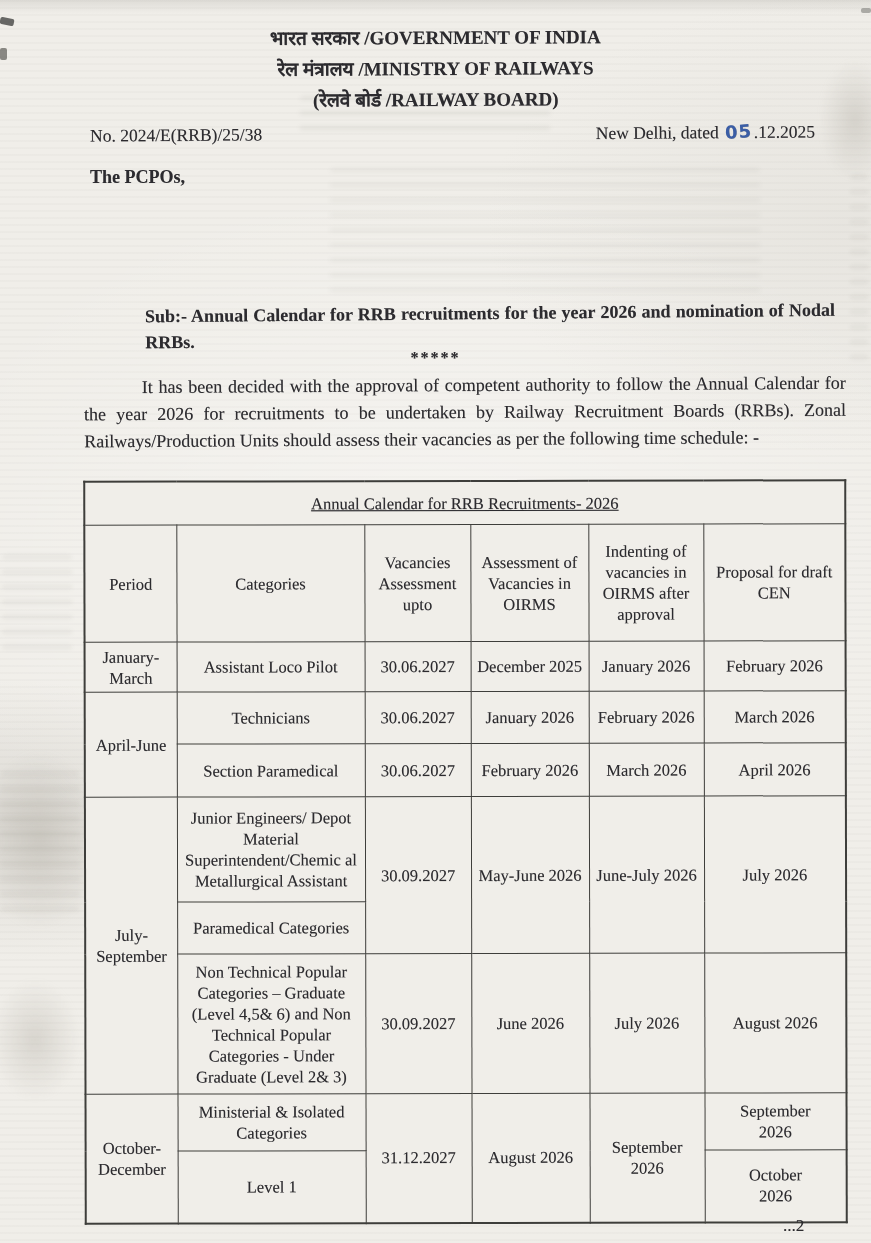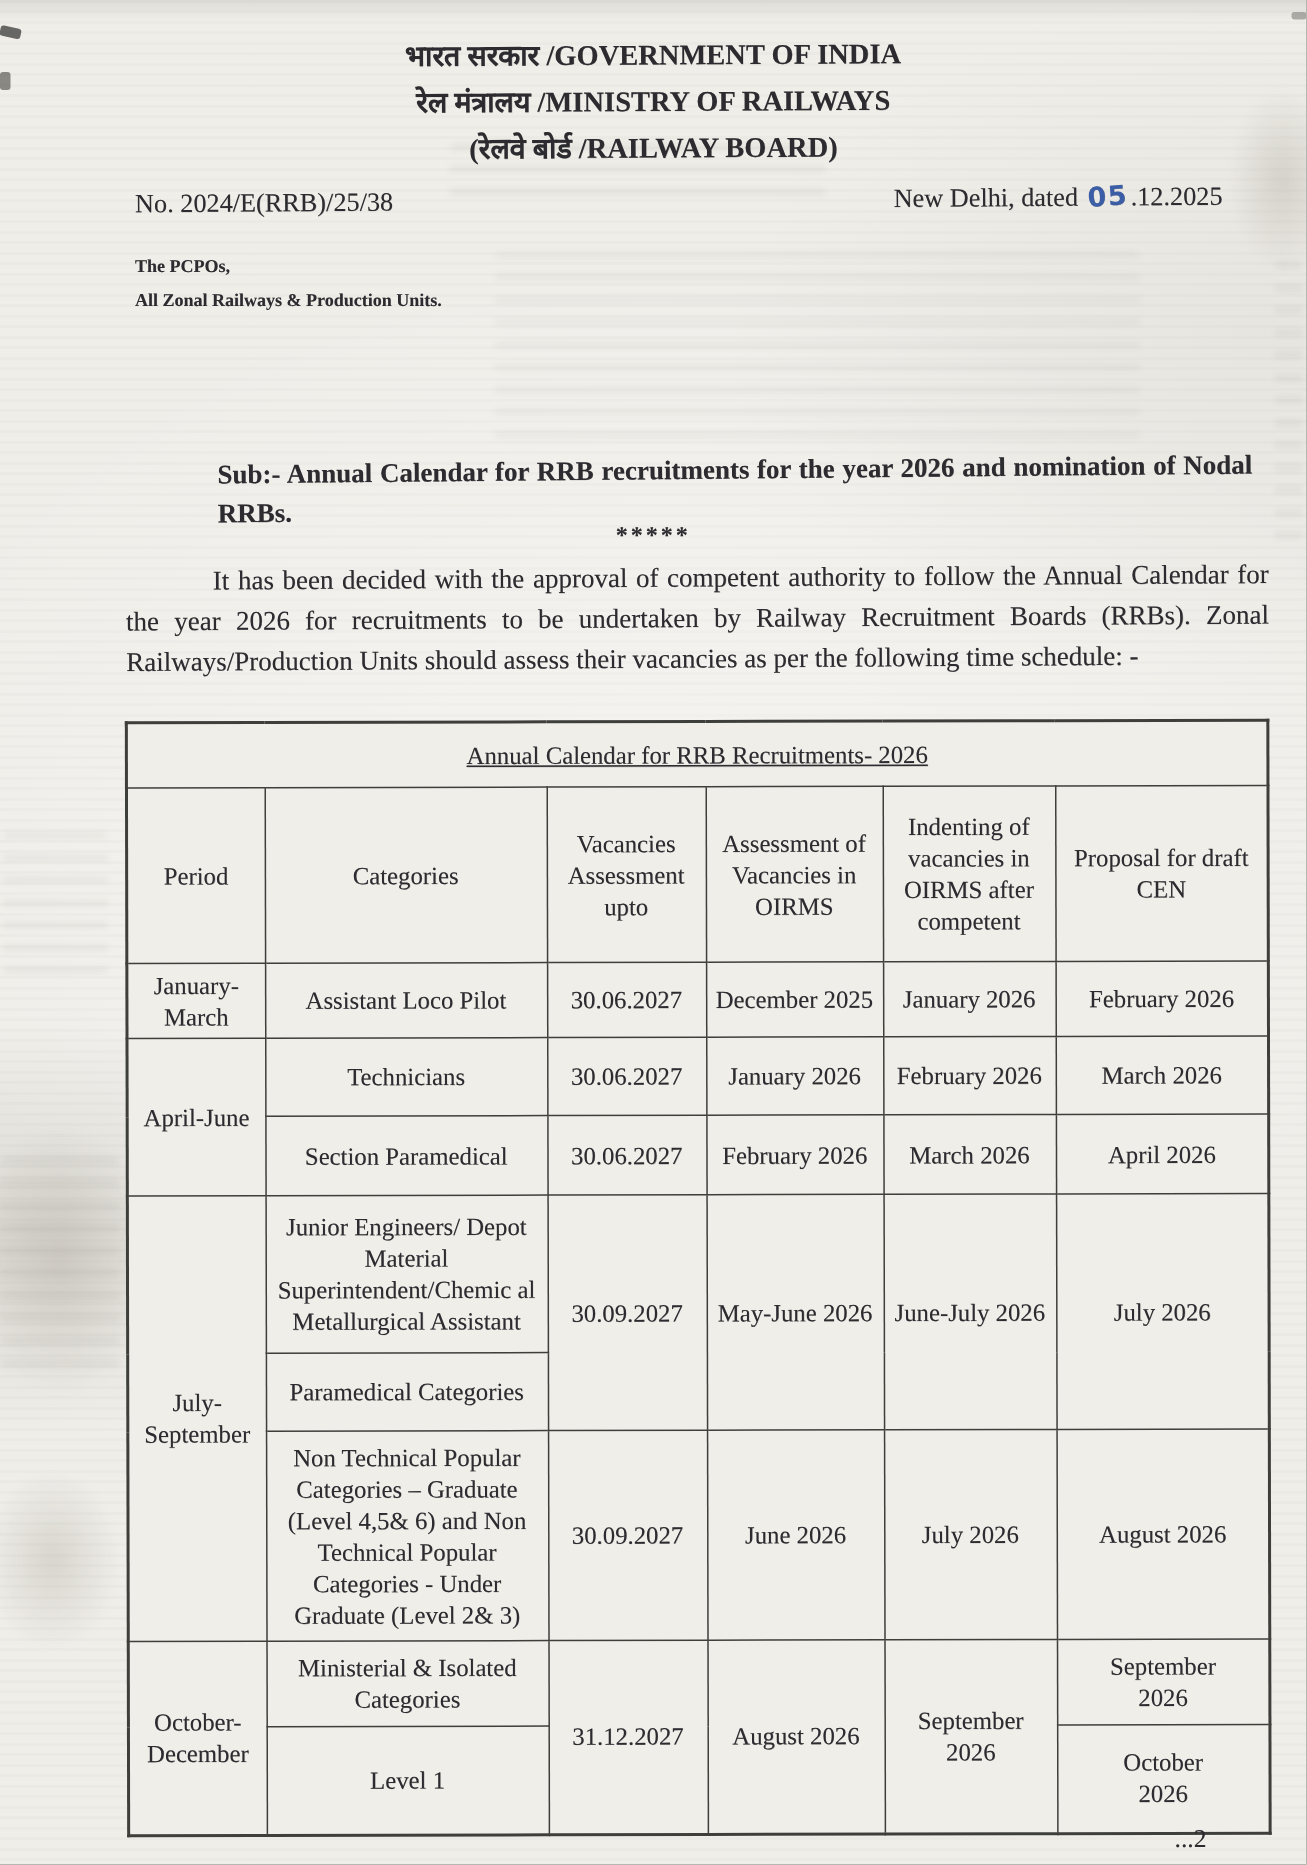--- a/index.html
+++ b/index.html
@@ -18,21 +18,21 @@
   
   .letterhead{position:absolute;top:22px;left:0;right:0;text-align:center;
     font-weight:bold;font-size:19px;line-height:31px;transform:rotate(-0.3deg);}
   
   .ref-row{position:absolute;top:123px;left:90px;right:56px;display:flex;
     justify-content:space-between;font-size:17.5px;transform:rotate(-0.4deg);}
   .handwritten{display:inline-block;font-family:"DejaVu Sans", sans-serif;
     color:#3b5ea6;font-weight:600;font-size:18px;transform:rotate(-4deg);
     letter-spacing:1px;margin:0 2px 0 6px;}
   
-  .addressee{position:absolute;left:90px;font-weight:bold;font-size:12px;line-height:23px;}
+  .addressee{position:absolute;left:90px;font-weight:bold;font-size:18px;line-height:23px;}
   .addr1{top:166px;}
   .addr2{top:230px;}
   
   .subject{position:absolute;top:300px;left:145px;width:690px;font-weight:bold;
     font-size:18px;line-height:26px;text-align:justify;transform:rotate(-0.55deg);}
   .stars{position:absolute;top:349px;left:0;right:0;text-align:center;
     font-weight:bold;font-size:16px;letter-spacing:2px;}
   
   .body-para{position:absolute;top:372px;left:84px;width:762px;margin:0;
     font-size:18px;line-height:27px;text-align:justify;text-indent:58px;
@@ -97,21 +97,20 @@
 
   <div class="ref-row ink">
     <span>No. 2024/E(RRB)/25/38</span>
     <span>
       <span>New Delhi, dated</span><span class="handwritten">05</span><span>.12.2025</span>
     </span>
   </div>
 
   <div class="addressee addr1 ink">
     <div>The PCPOs,</div>
-    <div>All Zonal Railways &amp; Production Units.</div>
   </div>
 
   <div class="subject ink">
     <span>Sub:-</span>
     <span>Annual Calendar for RRB recruitments for the year 2026 and nomination of Nodal RRBs.</span>
   </div>
 
   <div class="stars ink">*****</div>
 
   <p class="body-para ink">It has been decided with the approval of competent authority to follow the Annual Calendar for the year 2026 for recruitments to be undertaken by Railway Recruitment Boards (RRBs). Zonal Railways/Production Units should assess their vacancies as per the following time schedule: -</p>
@@ -127,21 +126,21 @@
     </colgroup>
     <tbody>
         <tr class="t-title">
       <td colspan="6"><span>Annual Calendar for RRB Recruitments- 2026</span></td>
     </tr>
     <tr class="t-head">
       <th>Period</th>
       <th>Categories</th>
       <th>Vacancies Assessment upto</th>
       <th>Assessment of Vacancies in OIRMS</th>
-      <th>Indenting of vacancies in OIRMS after competent</th>
+      <th>Indenting of vacancies in OIRMS after approval</th>
       <th>Proposal for draft CEN</th>
     </tr>
     <tr class="r0">
       <td class="period">January-March</td>
       <td>Assistant Loco Pilot</td>
       <td>30.06.2027</td>
       <td class="c-ass">December 2025</td>
       <td class="c-ind">January 2026</td>
       <td>February 2026</td>
     </tr>

